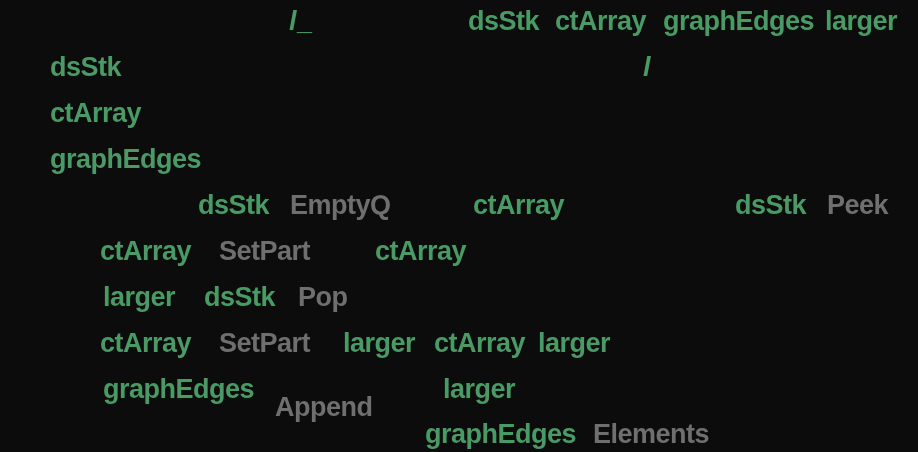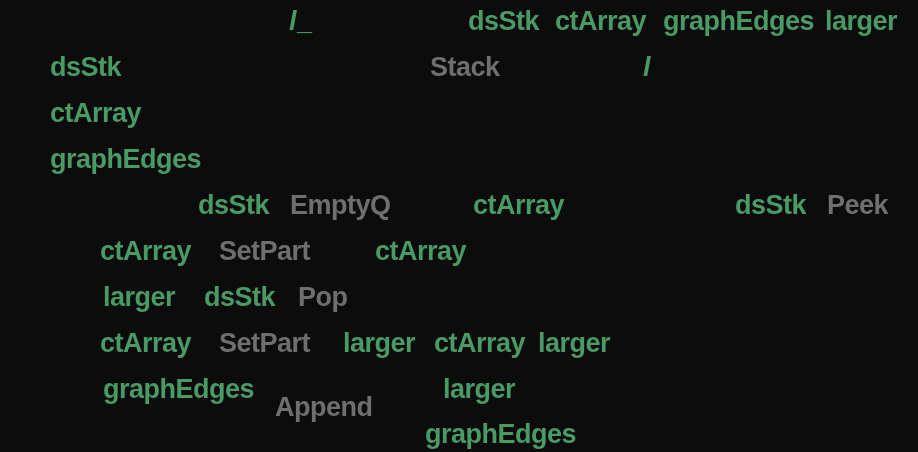--- a/index.html
+++ b/index.html
@@ -33,21 +33,20 @@
 <div class="screen">
 
   <span class="tok green italic" style="left:289px; top:6px">l</span>
   <span class="tok green" style="left:297px; top:6px">_</span>
   <span class="tok green" style="left:468px; top:6px">dsStk</span>
   <span class="tok green" style="left:555px; top:6px">ctArray</span>
   <span class="tok green" style="left:663px; top:6px">graphEdges</span>
   <span class="tok green" style="left:825px; top:6px">larger</span>
 
   <span class="tok green" style="left:50px;  top:52px">dsStk</span>
-  <span class="tok gray" style="left:430px; top:52px">Stack</span>
   <span class="tok green italic" style="left:643px; top:52px">l</span>
 
   <span class="tok green" style="left:50px;  top:98px">ctArray</span>
 
   <span class="tok green" style="left:50px;  top:144px">graphEdges</span>
 
   <span class="tok green" style="left:198px; top:190px">dsStk</span>
   <span class="tok gray" style="left:290px; top:190px">EmptyQ</span>
   <span class="tok green" style="left:473px; top:190px">ctArray</span>
   <span class="tok green" style="left:735px; top:190px">dsStk</span>
@@ -65,14 +64,15 @@
   <span class="tok gray" style="left:219px; top:328px">SetPart</span>
   <span class="tok green" style="left:343px; top:328px">larger</span>
   <span class="tok green" style="left:434px; top:328px">ctArray</span>
   <span class="tok green" style="left:538px; top:328px">larger</span>
 
   <span class="tok green" style="left:103px; top:374px">graphEdges</span>
   <span class="tok gray" style="left:275px; top:392px">Append</span>
   <span class="tok green" style="left:443px; top:374px">larger</span>
 
   <span class="tok green" style="left:425px; top:419px">graphEdges</span>
+  <span class="tok gray" style="left:593px; top:419px">Elements</span>
 
 </div>
 
 </body></html>

